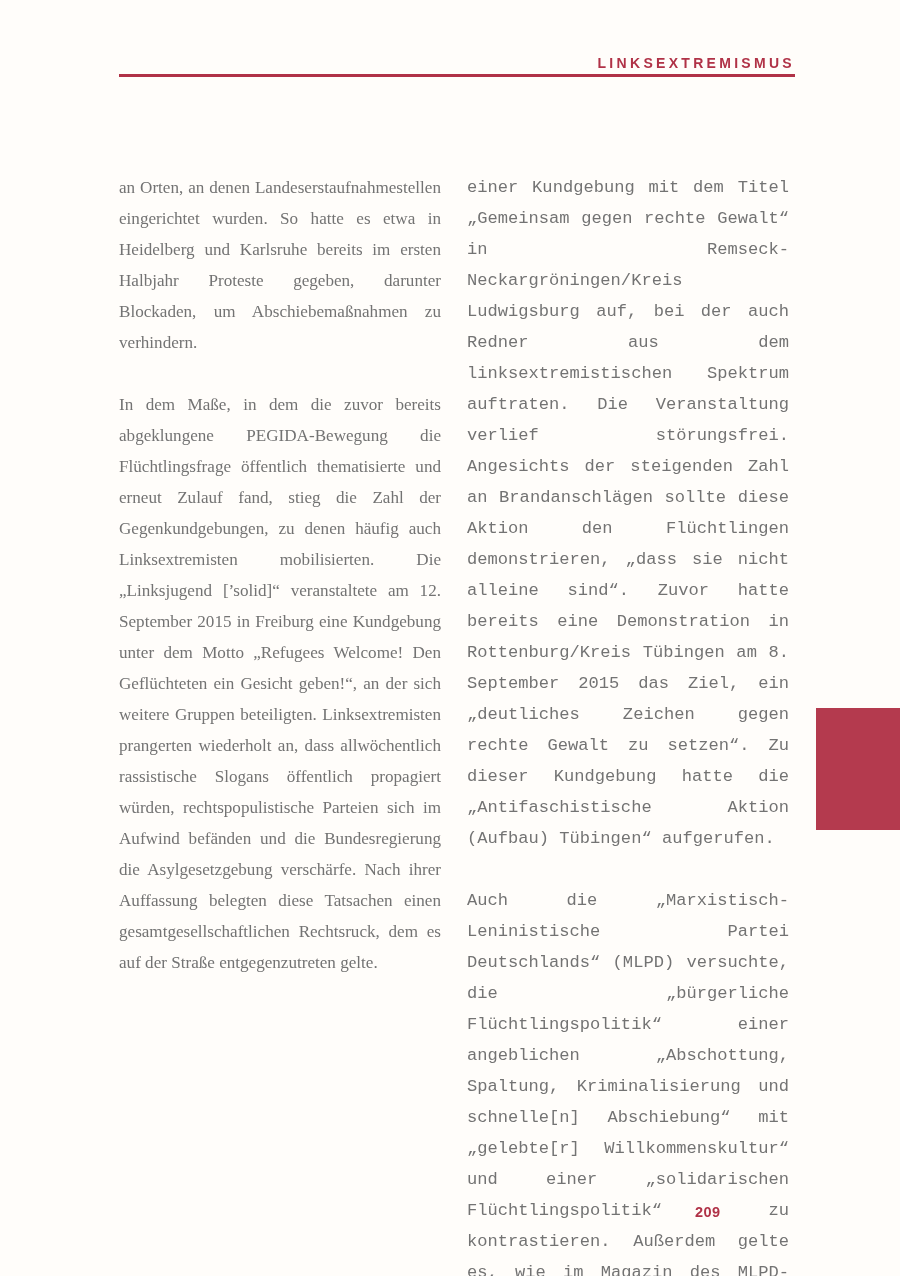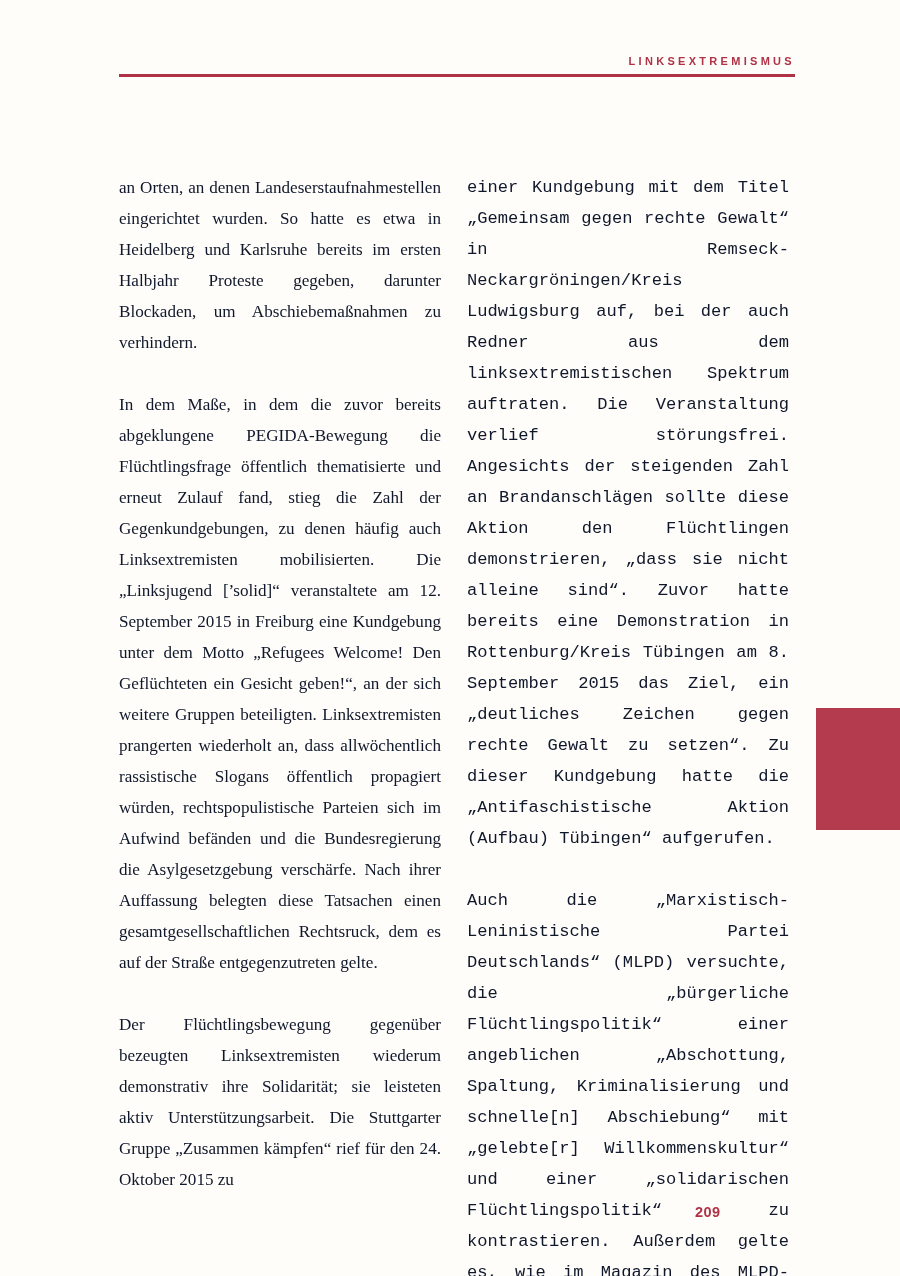--- a/index.html
+++ b/index.html
@@ -24,21 +24,21 @@
 
   
   .running-head {
     position: absolute;
     left: 119px;
     top: 56px;
     width: 676px;
     text-align: right;
     font-family: "Liberation Sans", "DejaVu Sans", sans-serif;
     font-weight: bold;
-    font-size: 11px;
+    font-size: 14px;
     letter-spacing: 3.3px;
     color: #b03247;
     line-height: 1;
     white-space: nowrap;
   }
   .head-rule {
     position: absolute;
     left: 119px;
     top: 74px;
     width: 676px;
@@ -61,21 +61,21 @@
     position: absolute;
     left: 119px;
     top: 172px;
     width: 676px;
     height: 1010px;
   }
   .col {
     position: absolute;
     top: 0;
     width: 322px;
-    color: #0f172a;
+    color: #737373;
     font-size: 17.1px;
     line-height: 31px;
     text-align: justify;
     text-justify: inter-word;
     hyphens: manual;
     -webkit-hyphens: manual;
   }
   .col-left  { left: 0px; }
   .col-right { left: 348px; font-family: Liberation Mono, monospace; }
 
@@ -109,21 +109,20 @@
 
   <div class="head-rule"></div>
 
   <div class="edge-tab"></div>
 
   <div class="columns">
 
     <div class="col col-left">
       <p>an Orten, an denen Landeserstaufnahmestellen eingerichtet wurden. So hatte es etwa in Heidelberg und Karlsruhe bereits im ersten Halbjahr Proteste gegeben, darunter Blockaden, um Abschiebemaßnahmen zu verhindern.</p>
       <p>In dem Maße, in dem die zuvor bereits abgeklungene PEGIDA-Bewegung die Flüchtlingsfrage öffentlich thematisierte und erneut Zulauf fand, stieg die Zahl der Gegenkundgebungen, zu denen häufig auch Linksextremisten mobilisierten. Die „Linksjugend [’solid]“ veranstaltete am 12. September 2015 in Freiburg eine Kundgebung unter dem Motto „Refugees Welcome! Den Geflüchteten ein Gesicht geben!“, an der sich weitere Gruppen beteiligten. Linksextremisten prangerten wiederholt an, dass allwöchentlich rassistische Slogans öffentlich propagiert würden, rechtspopulistische Parteien sich im Aufwind befänden und die Bundesregierung die Asylgesetzgebung verschärfe. Nach ihrer Auffassung belegten diese Tatsachen einen gesamtgesellschaftlichen Rechtsruck, dem es auf der Straße entgegenzutreten gelte.</p>
-      <p>Der Flüchtlingsbewegung gegenüber bezeugten Linksextremisten wiederum demonstrativ ihre Solidarität; sie leisteten aktiv Unterstützungsarbeit. Die Stuttgarter Gruppe „Zusammen kämpfen“ rief für den 24. Oktober 2015 zu</p>
     </div>
 
     <div class="col col-right">
       <p>einer Kundgebung mit dem Titel „Gemeinsam gegen rechte Gewalt“ in Remseck-Neckargröningen/Kreis Ludwigsburg auf, bei der auch Redner aus dem linksextremistischen Spektrum auftraten. Die Veranstaltung verlief störungsfrei. Angesichts der steigenden Zahl an Brandanschlägen sollte diese Aktion den Flüchtlingen demonstrieren, „dass sie nicht alleine sind“. Zuvor hatte bereits eine Demonstration in Rottenburg/Kreis Tübingen am 8. September 2015 das Ziel, ein „deutliches Zeichen gegen rechte Gewalt zu setzen“. Zu dieser Kundgebung hatte die „Antifaschistische Aktion (Aufbau) Tübingen“ aufgerufen.</p>
       <p>Auch die „Marxistisch-Leninistische Partei Deutschlands“ (MLPD) versuchte, die „bürgerliche Flüchtlingspolitik“ einer angeblichen „Abschottung, Spaltung, Kriminalisierung und schnelle[n] Abschiebung“ mit „gelebte[r] Willkommenskultur“ und einer „solidarischen Flüchtlingspolitik“ zu kontrastieren. Außerdem gelte es, wie im Magazin des MLPD-Jugendverbands „REBELL“ (Ausgabe 4/2015) zu lesen war, an den Fluchtursachen anzusetzen: Dem weltumspannenden kapitalistischen System, das für Ausbeutung und Unterdrückung verantwortlich sei, müsse eine grundlegende Lösung in Gestalt eines sozialistischen Gesellschaftssystems gegenübergestellt werden.</p>
     </div>
 
   </div>
 
   <div class="folio">209</div>

